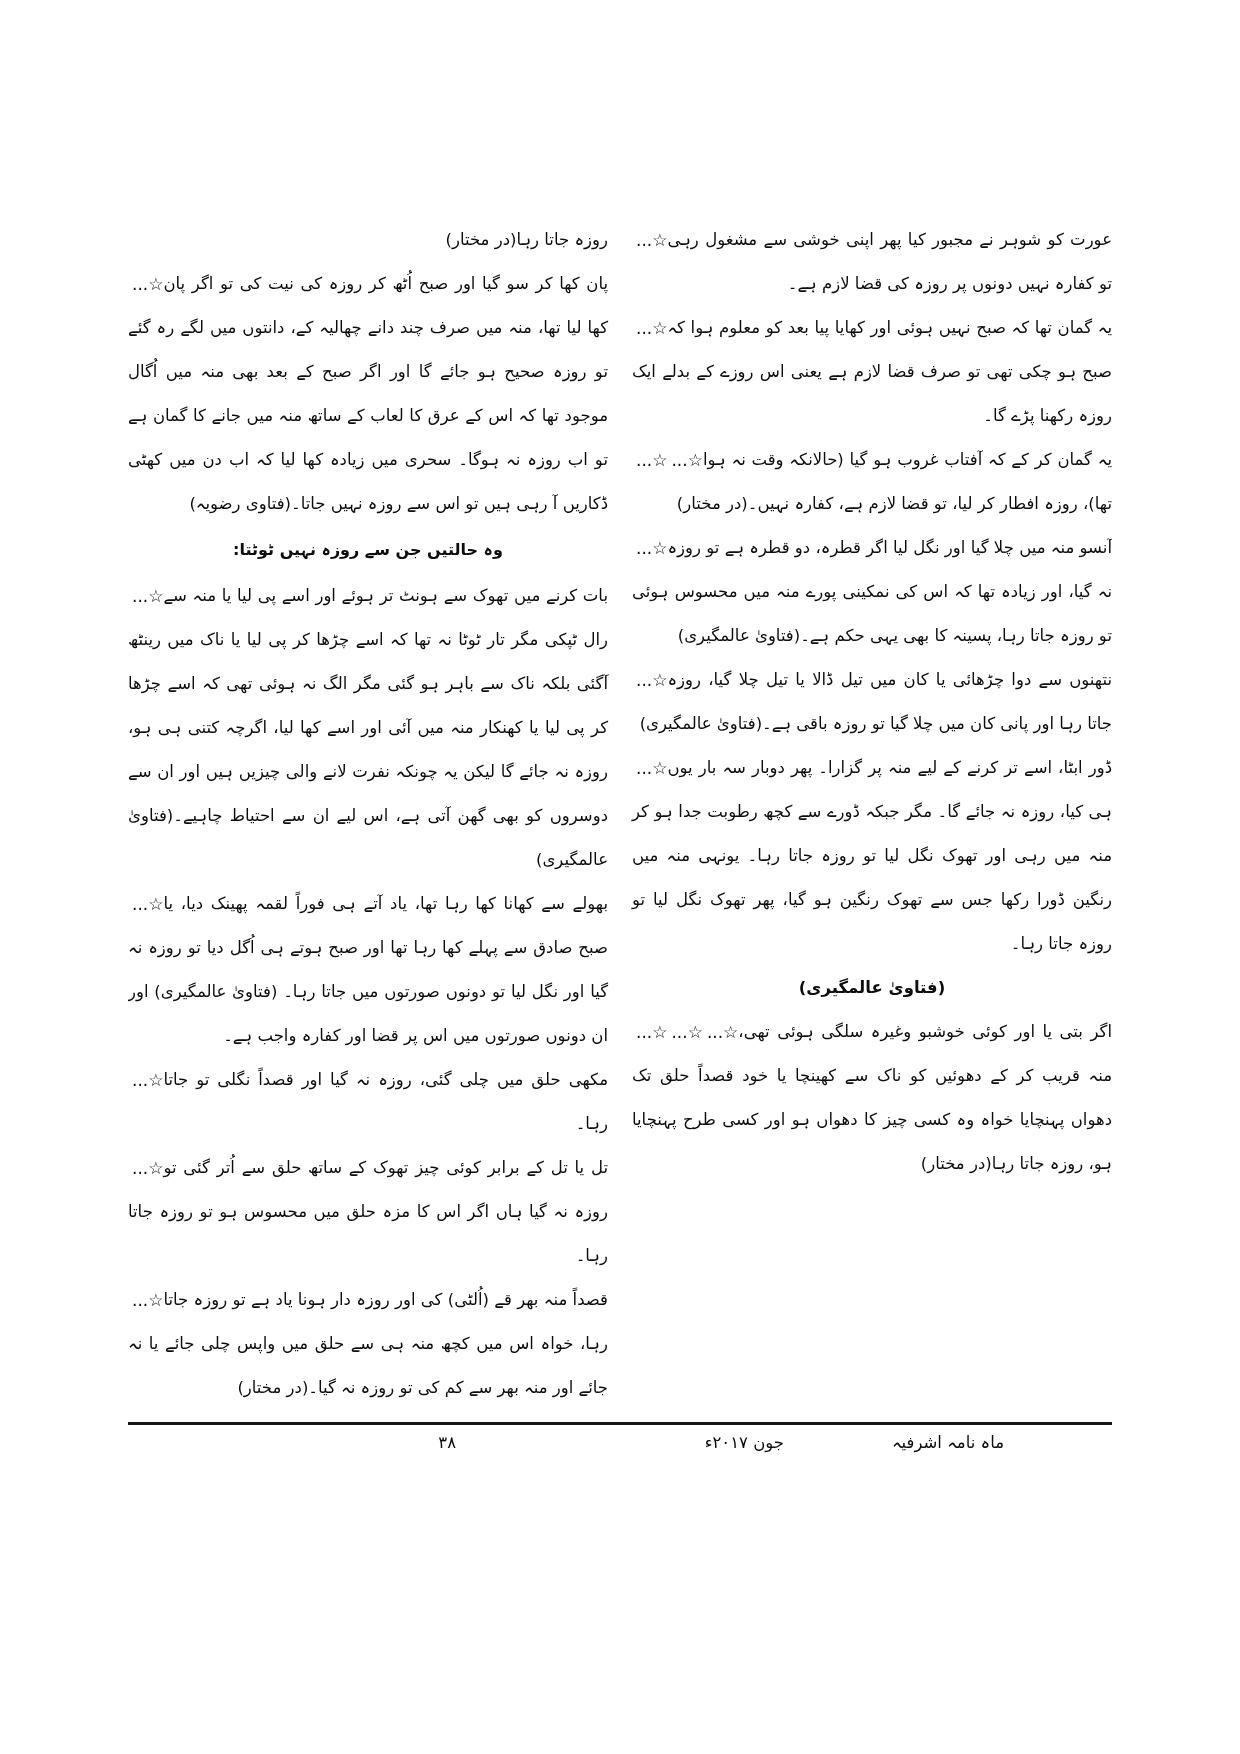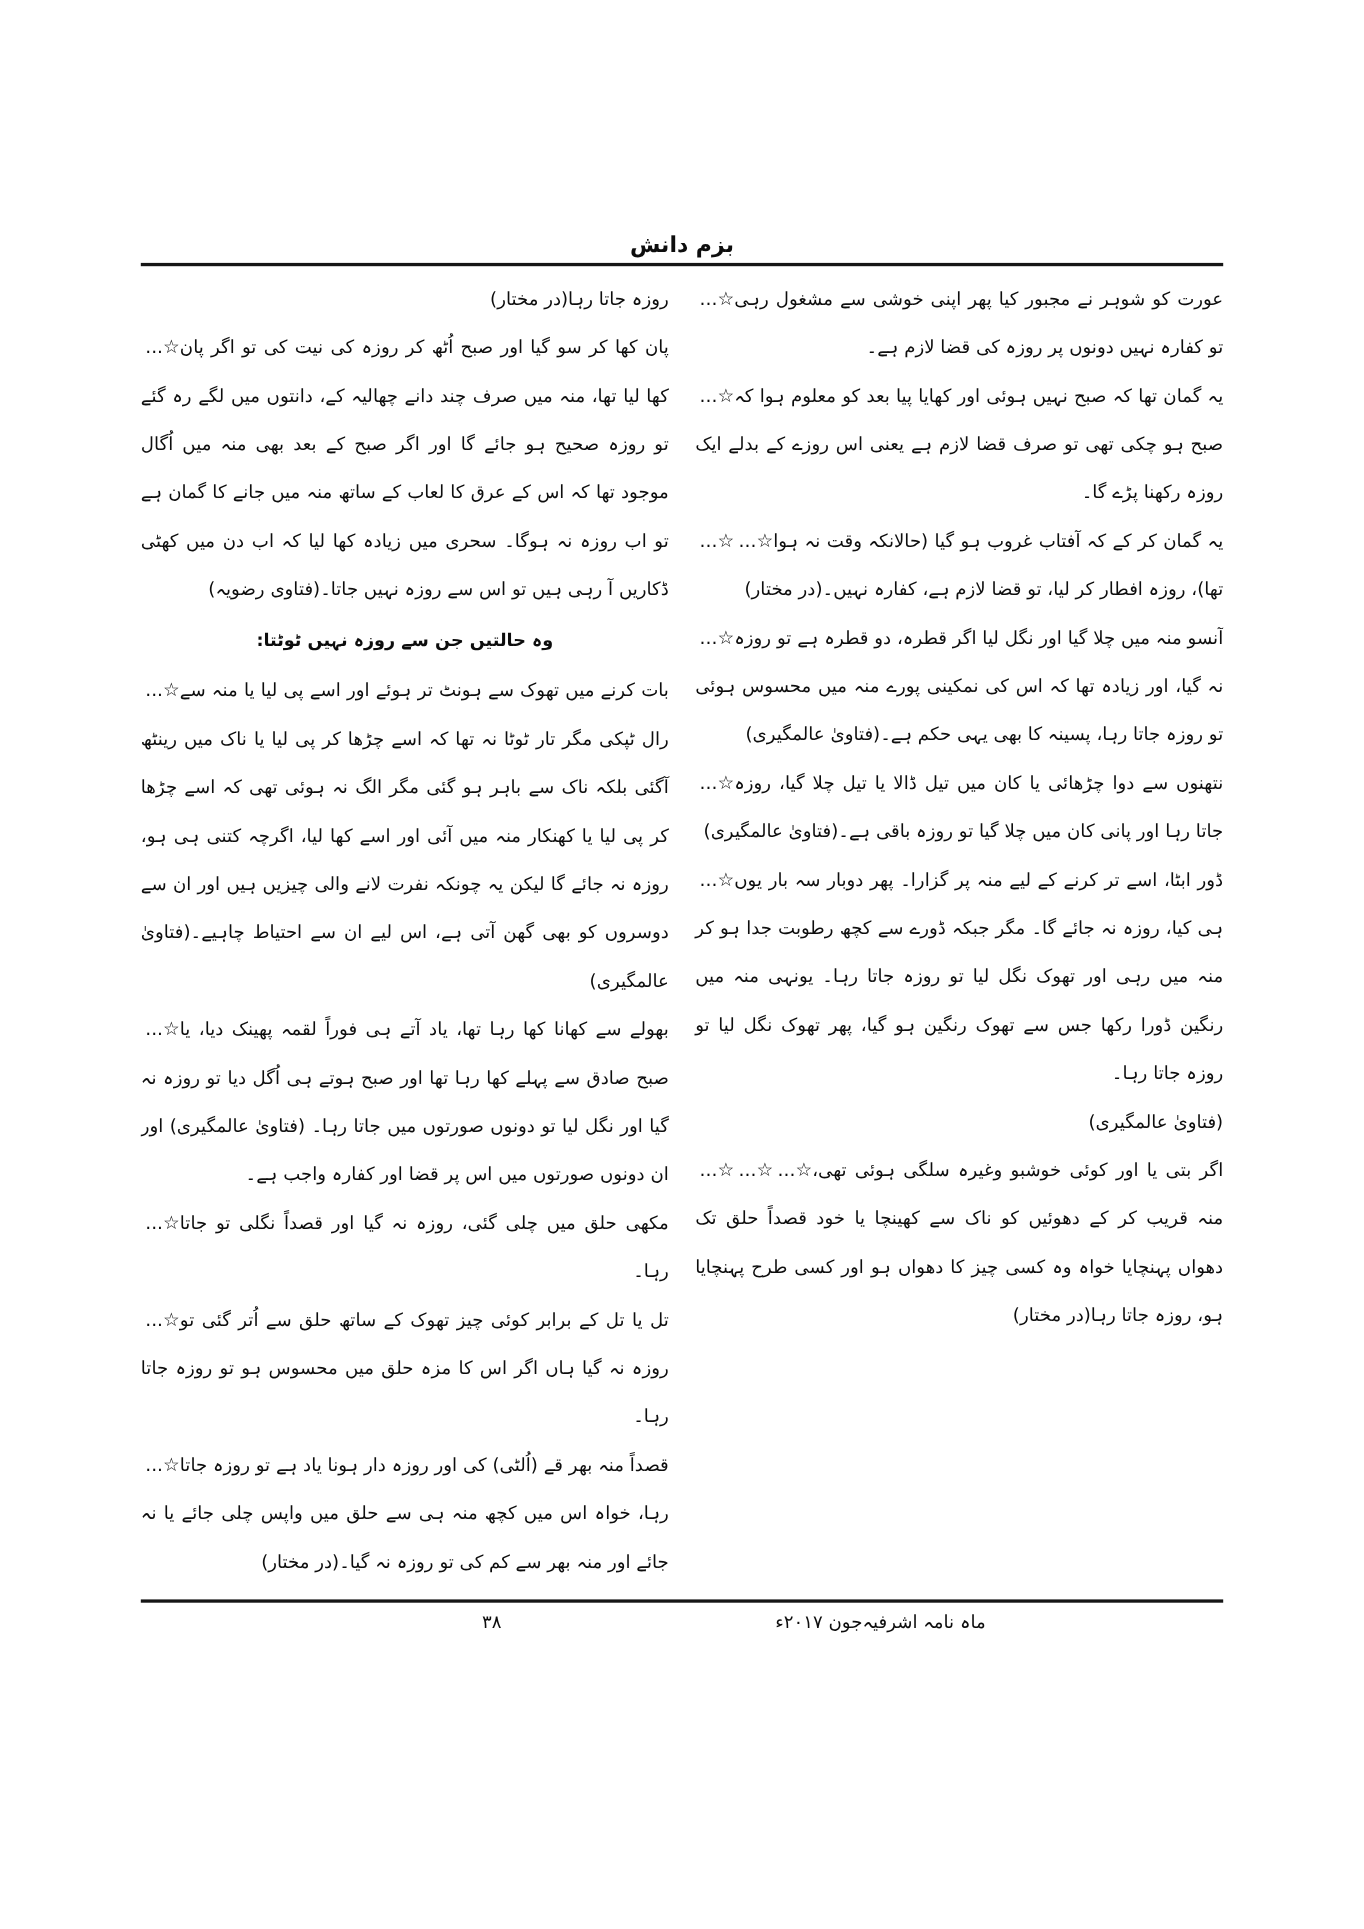--- a/index.html
+++ b/index.html
@@ -23,37 +23,36 @@
     flex:1;min-width:0;direction:rtl;
     text-align:justify;font-size:16.5px;line-height:44px;
   }
   p.entry{margin:0;}
   p.cont-line{margin:0;}
   .marker{float:left;padding-left:4px;font-size:17px;}
   .section-heading{
     text-align:center;font-weight:bold;font-size:16px;
     margin:0;line-height:48px;
   }
-  .cite-block{display:block;text-align:right;}
+  .cite-block{display:block;text-align:center;font-weight:bold;}
   .footer{
     margin-top:12px;border-top:3px solid #161616;
     display:flex;direction:rtl;align-items:flex-start;
     padding-top:8px;font-size:16.5px;
   }
   .footer .cell{flex:1;}
-  .footer .cell.right{text-align:left;}
+  .footer .cell.right{text-align:center;}
   .footer .cell.center{}
   .footer .cell.left{text-align:right;}
 </style>
 </head>
 <body>
 
 <div class="page">
 
-  <div class="masthead">بزم دانش</div>
 
   <div class="columns">
 
     <div class="col">
       <p class="entry"><span class="marker">☆...</span><span>عورت کو شوہر نے مجبور کیا پھر اپنی خوشی سے مشغول رہی تو کفارہ نہیں دونوں پر روزہ کی قضا لازم ہے۔</span></p>
       <p class="entry"><span class="marker">☆...</span><span>یہ گمان تھا کہ صبح نہیں ہوئی اور کھایا پیا بعد کو معلوم ہوا کہ صبح ہو چکی تھی تو صرف قضا لازم ہے یعنی اس روزے کے بدلے ایک روزہ رکھنا پڑے گا۔</span></p>
       <p class="entry"><span class="marker">☆...</span></p>
       <p class="entry"><span class="marker">☆...</span><span>یہ گمان کر کے کہ آفتاب غروب ہو گیا (حالانکہ وقت نہ ہوا تھا)، روزہ افطار کر لیا، تو قضا لازم ہے، کفارہ نہیں۔(در مختار)</span></p>
       <p class="entry"><span class="marker">☆...</span><span>آنسو منہ میں چلا گیا اور نگل لیا اگر قطرہ، دو قطرہ ہے تو روزہ نہ گیا، اور زیادہ تھا کہ اس کی نمکینی پورے منہ میں محسوس ہوئی تو روزہ جاتا رہا، پسینہ کا بھی یہی حکم ہے۔(فتاویٰ عالمگیری)</span></p>
       <p class="entry"><span class="marker">☆...</span><span>نتھنوں سے دوا چڑھائی یا کان میں تیل ڈالا یا تیل چلا گیا، روزہ جاتا رہا اور پانی کان میں چلا گیا تو روزہ باقی ہے۔(فتاویٰ عالمگیری)</span></p>

